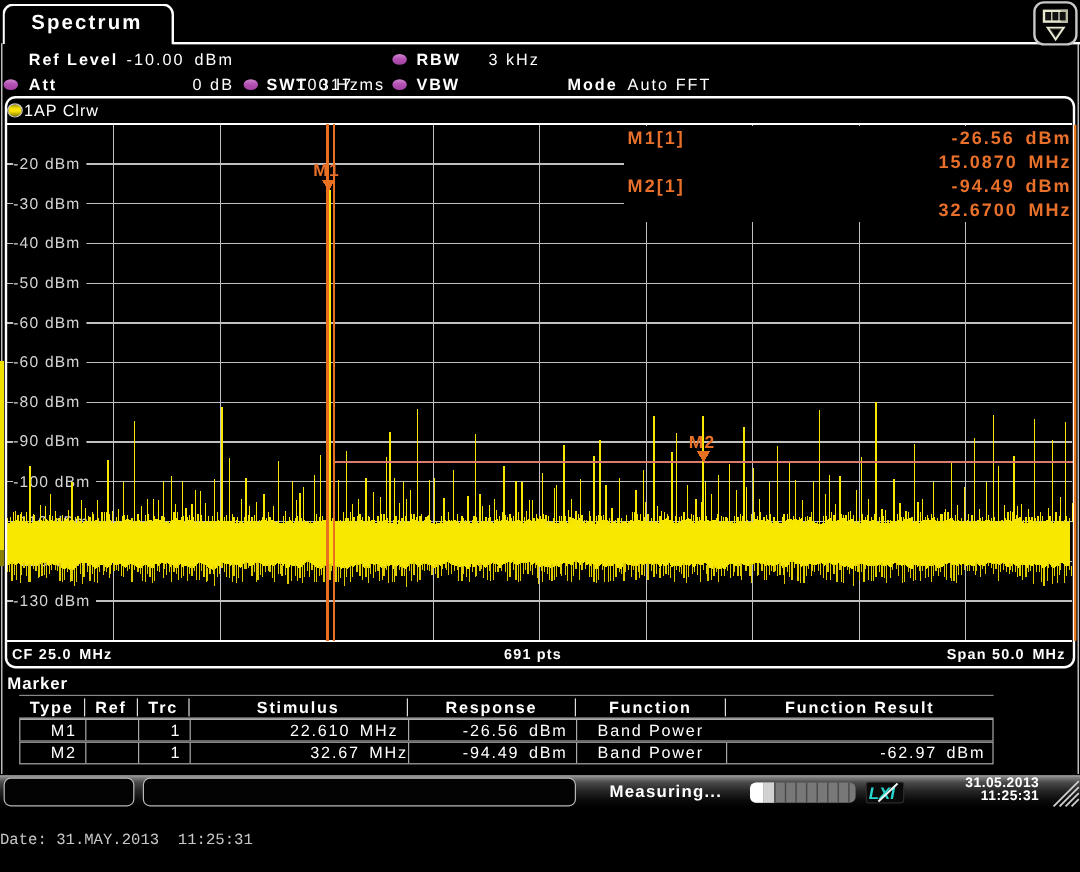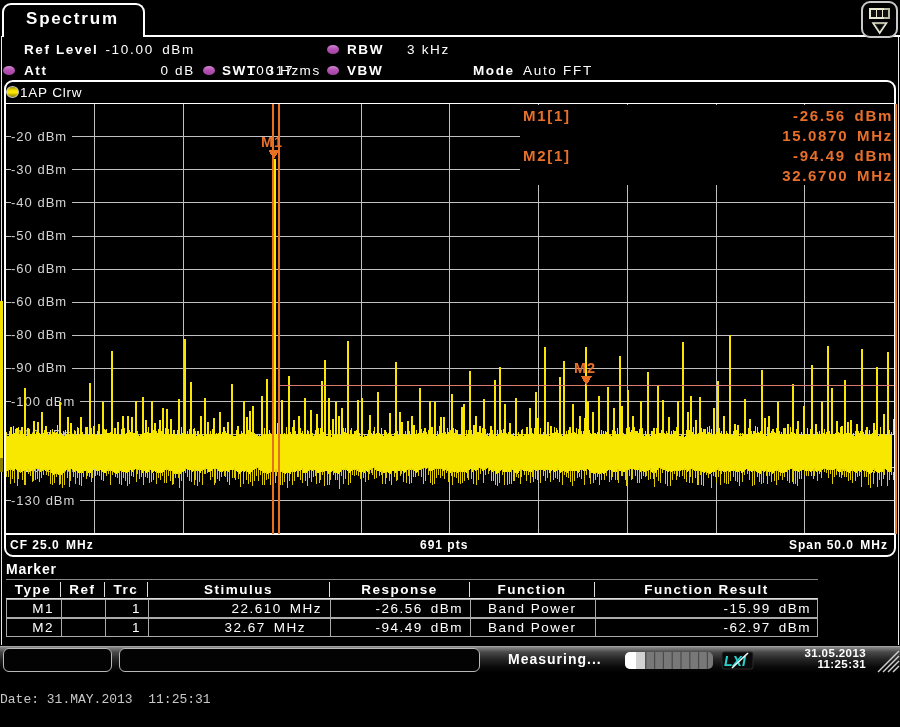--- a/index.html
+++ b/index.html
@@ -15,21 +15,21 @@
 
 .gbox{position:absolute;left:4px;top:80px;width:892px;height:477px;border:2px solid #fff;border-radius:9px;z-index:5;pointer-events:none}
 .trlab{position:absolute;left:20px;top:85px;font-size:13.5px;letter-spacing:0.8px;z-index:2}
 .ydot{position:absolute;left:6px;top:86px;width:13px;height:12px;border-radius:50%;background:linear-gradient(180deg,#9a8a00 0%,#f0dc00 30%,#ffe800 55%,#8a7c00 100%);border:1px solid #c8c8c8;z-index:2}
 .ylab{position:absolute;font-size:13px;letter-spacing:1px;background:#000;padding:1px 5px 1px 0;z-index:2;line-height:13px;color:#d4d4d4}
 .mkov{position:absolute;left:520px;top:105px;width:374px;height:80px;background:#000;z-index:2;font-size:15px;font-weight:bold;color:#e8702a;letter-spacing:1.7px}
 .mkov div{position:absolute;white-space:nowrap}
 .cfbar{position:absolute;top:538px;font-size:12px;font-weight:bold;letter-spacing:1px;z-index:2;white-space:nowrap}
 
 .mklab{position:absolute;left:6px;top:561px;font-size:14px;font-weight:bold;letter-spacing:0.8px;z-index:2}
-.mtab{position:absolute;left:6px;top:579px;width:812px;z-index:2;font-size:13.5px;letter-spacing:1.5px}
+.mtab{position:absolute;left:16px;top:579px;width:812px;z-index:2;font-size:13.5px;letter-spacing:1.5px}
 .mrow{display:flex;height:19.5px;align-items:center}
 .mhead{border-top:1px solid #888;border-bottom:1.5px solid #ddd;font-weight:bold;height:20px}
 .mhead .c{text-align:center;border-right:1.5px solid #ddd;height:15px;line-height:15px}
 .mhead .c:last-child{border-right:none}
 .mdata{border:1px solid #aaa;background:#000;margin-top:0px;height:19px}
 .mdata .c{border-right:1px solid #aaa;height:100%;line-height:17px}
 .mdata .c:last-child{border-right:none}
 .c{white-space:nowrap;overflow:hidden}
 .w1{width:55px}.w2{width:44px}.w3{width:43px}.w4{width:182px}.w5{width:140px}.w6{width:125px}.w7{flex:1}
 .ra{text-align:right}
@@ -171,27 +171,26 @@
       <div class="c w6">Function</div>
       <div class="c w7">Function Result</div>
     </div>
  <div class="mrow mdata">
       <div class="c w1 ra" style="padding-right:7px">M1</div>
       <div class="c w2"></div>
       <div class="c w3 ra" style="padding-right:7px">1</div>
       <div class="c w4 ra" style="padding-right:8px">22.610  MHz</div>
       <div class="c w5 ra" style="padding-right:7px">-26.56  dBm</div>
       <div class="c w6" style="padding-left:17px">Band Power</div>
-      <div class="c w7 ra" style="padding-right:6px">-15.99  dBm</div>
     </div>
  <div class="mrow mdata">
       <div class="c w1 ra" style="padding-right:7px">M2</div>
       <div class="c w2"></div>
       <div class="c w3 ra" style="padding-right:7px">1</div>
-      <div class="c w4 ra" style="padding-right:24px">32.67  MHz</div>
+      <div class="c w4 ra" style="padding-right:0">32.67  MHz</div>
       <div class="c w5 ra" style="padding-right:7px">-94.49  dBm</div>
       <div class="c w6" style="padding-left:17px">Band Power</div>
       <div class="c w7 ra" style="padding-right:6px">-62.97  dBm</div>
     </div>
 </div>
 
 <div class="sbar">
  <div class="sbox" style="left:2.5px;width:109px"></div>
  <div class="sbox" style="left:119px;width:361px"></div>
  <div class="meas">Measuring...</div>

